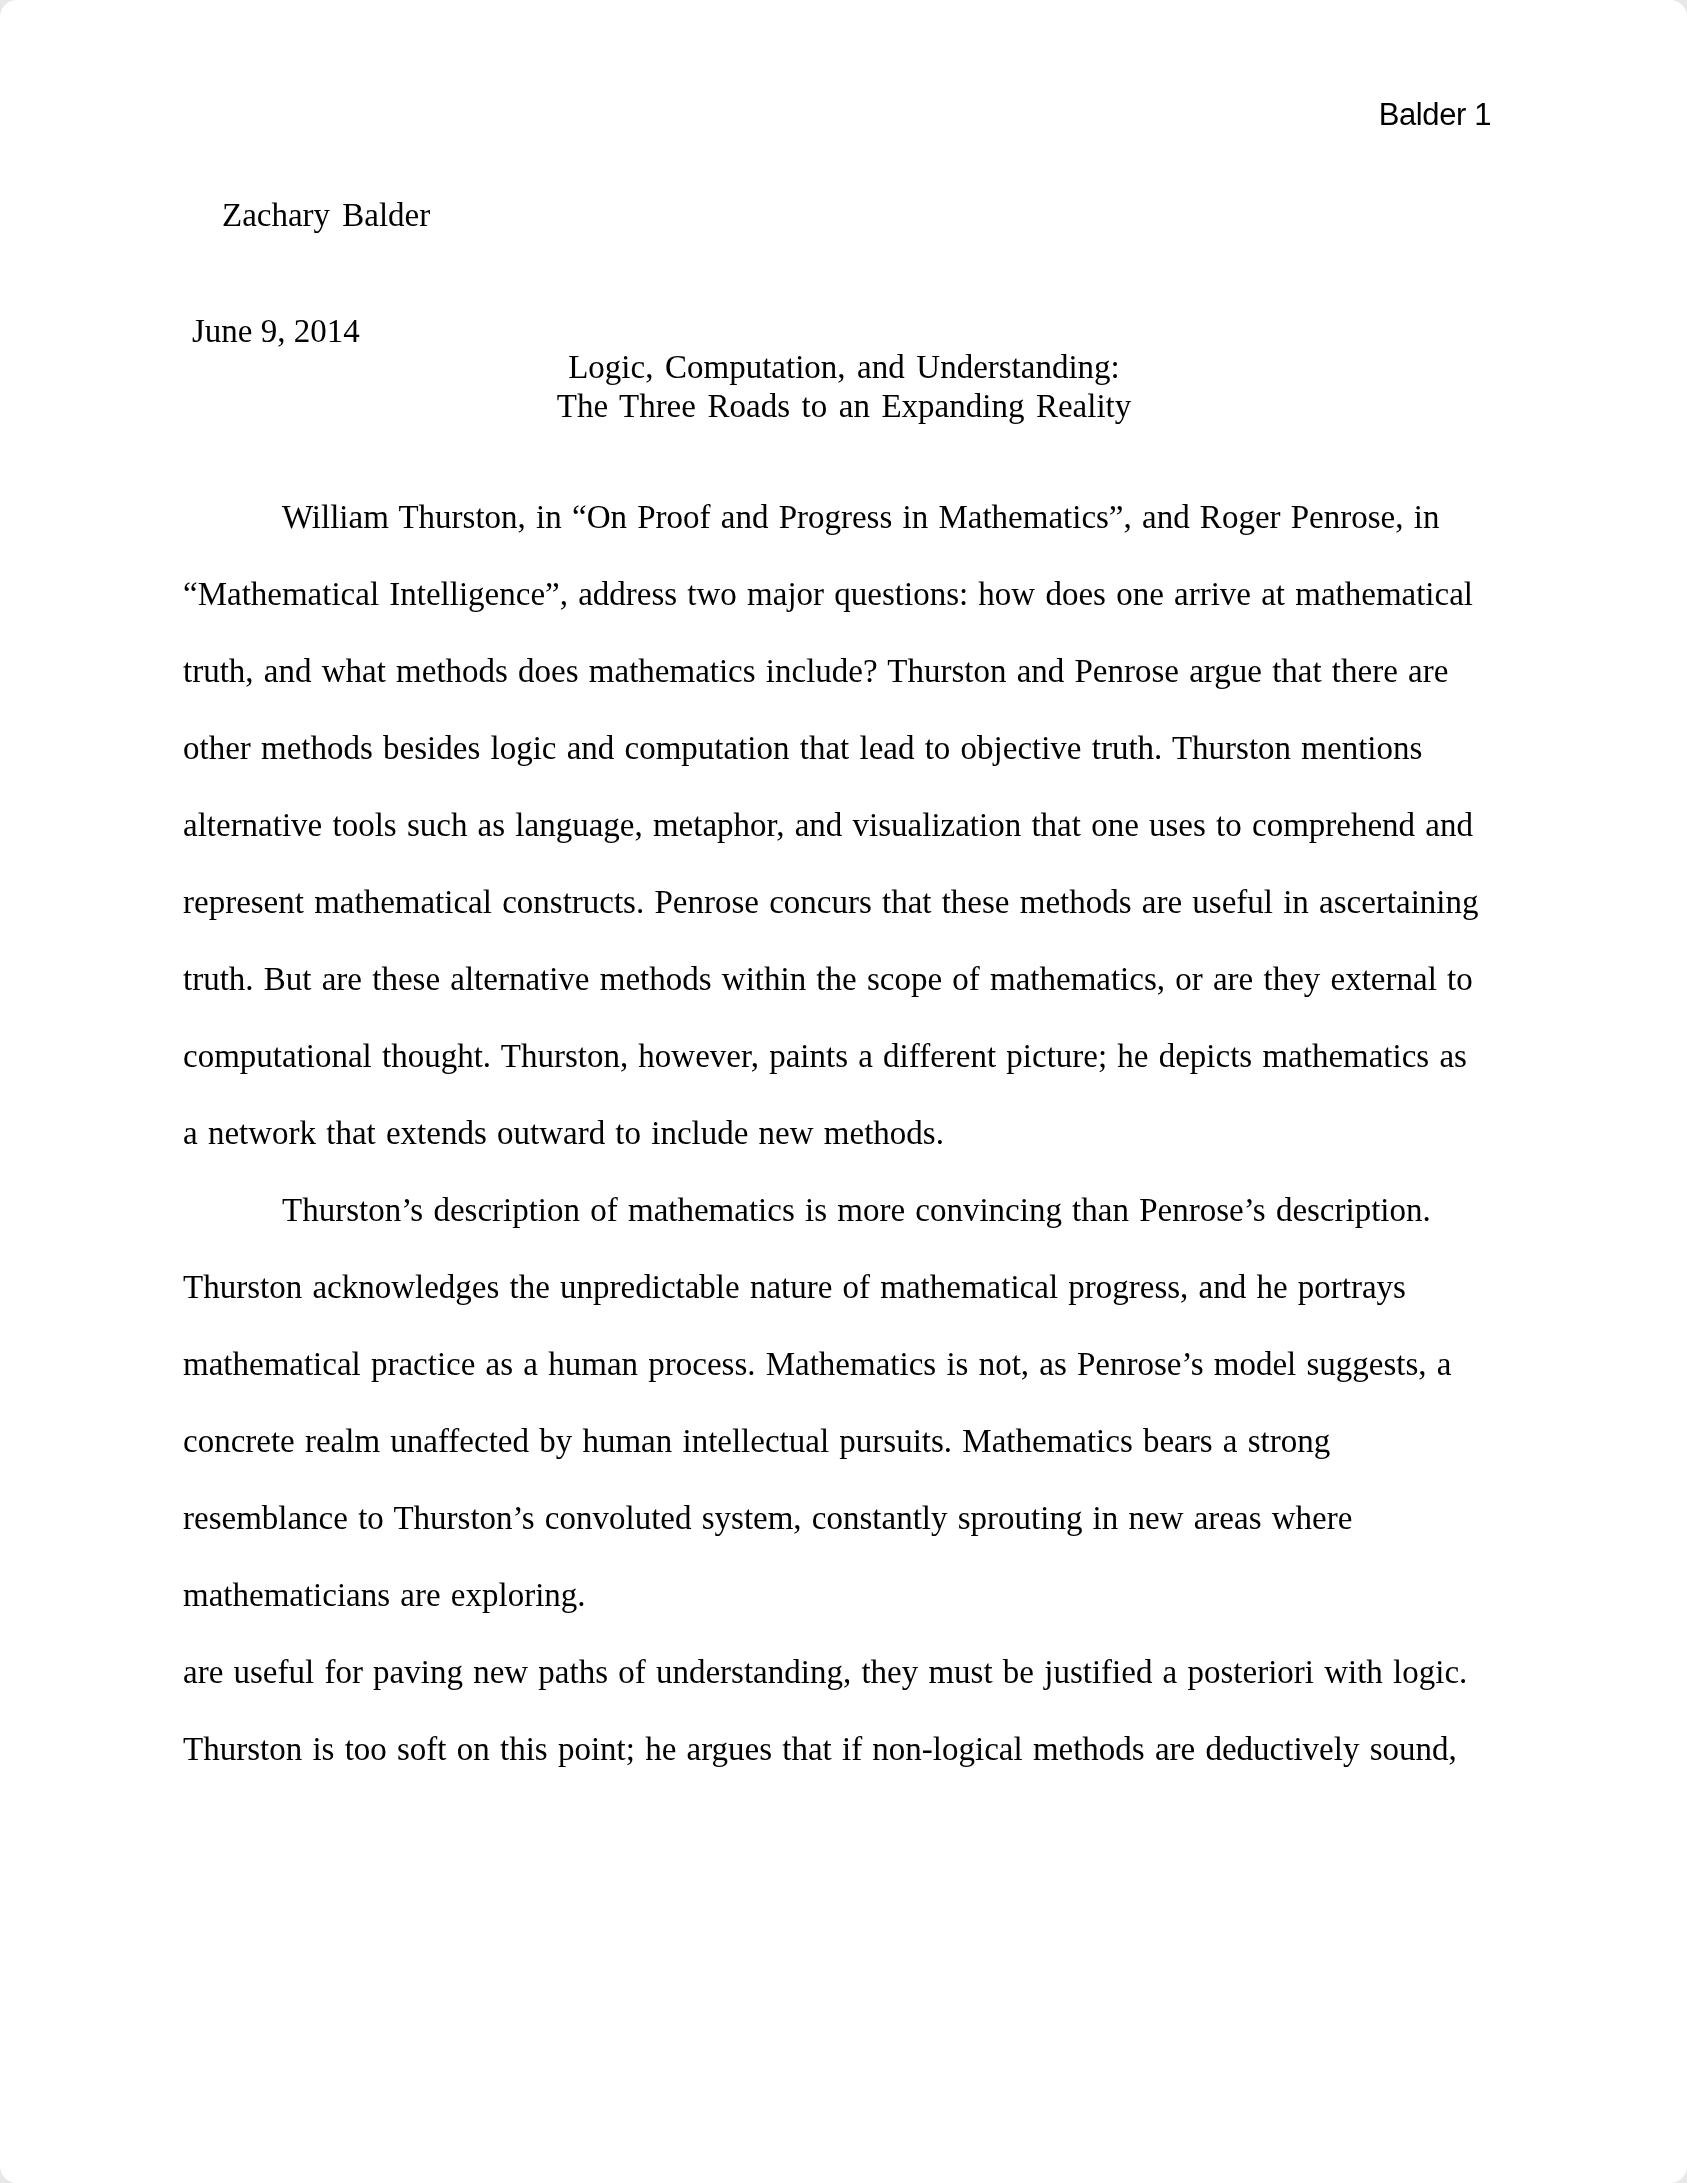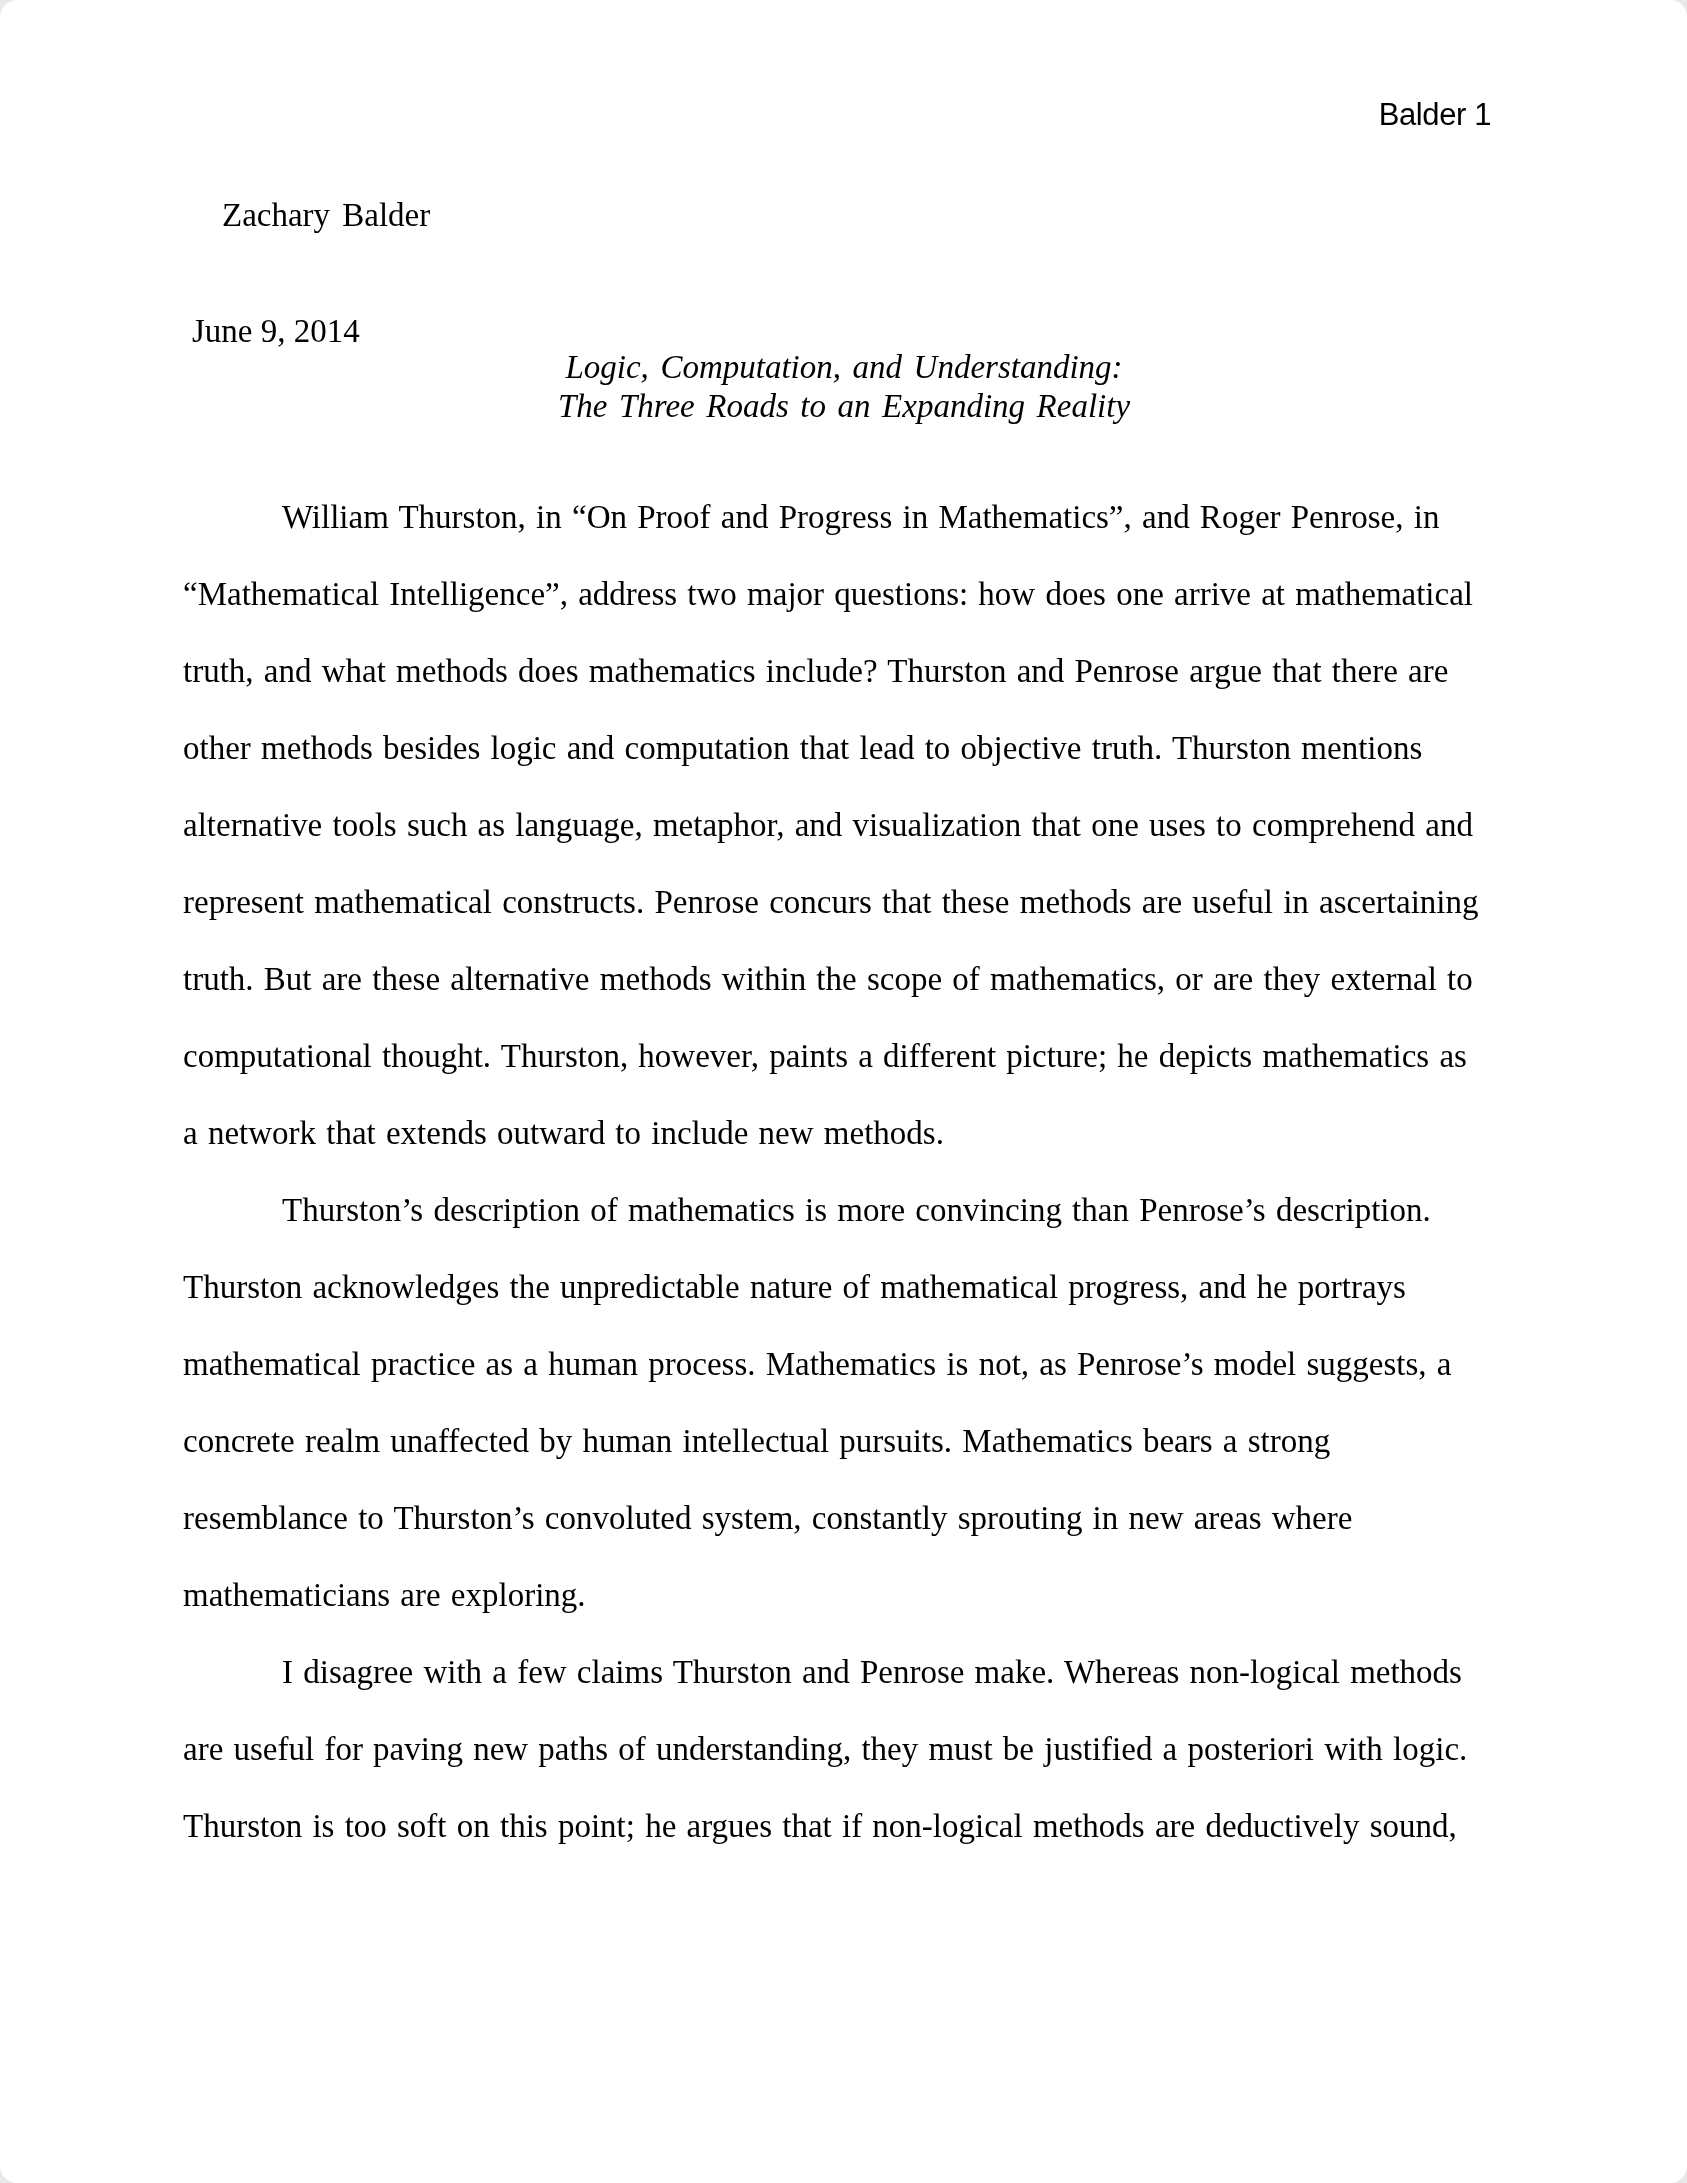--- a/index.html
+++ b/index.html
@@ -39,21 +39,20 @@
     margin-top: 40px;
   }
   .title-block {
     position: absolute;
     top: 348px;
     left: 198px;
     width: 1292px;
     line-height: 39px;
     text-align: center;
     word-spacing: 0.10em;
-    font-style: italic;
   }
   .body-block {
     position: absolute;
     top: 479px;
     left: 183px;
     width: 1292px;
     line-height: 77px;
   }
   .body-line {
     height: 77px;
@@ -88,18 +87,17 @@
       <div class="body-line">represent mathematical constructs. Penrose concurs that these methods are useful in ascertaining</div>
       <div class="body-line">truth. But are these alternative methods within the scope of mathematics, or are they external to</div>
       <div class="body-line">computational thought. Thurston, however, paints a different picture; he depicts mathematics as</div>
       <div class="body-line">a network that extends outward to include new methods.</div>
       <div class="body-line indent">Thurston’s description of mathematics is more convincing than Penrose’s description.</div>
       <div class="body-line">Thurston acknowledges the unpredictable nature of mathematical progress, and he portrays</div>
       <div class="body-line">mathematical practice as a human process. Mathematics is not, as Penrose’s model suggests, a</div>
       <div class="body-line">concrete realm unaffected by human intellectual pursuits. Mathematics bears a strong</div>
       <div class="body-line">resemblance to Thurston’s convoluted system, constantly sprouting in new areas where</div>
       <div class="body-line">mathematicians are exploring.</div>
-      <div class="body-line indent">I disagree with a few claims Thurston and Penrose make. Whereas non-logical methods</div>
       <div class="body-line">are useful for paving new paths of understanding, they must be justified a posteriori with logic.</div>
       <div class="body-line">Thurston is too soft on this point; he argues that if non-logical methods are deductively sound,</div>
     </div>
 </div>
 
 
 </body></html>

